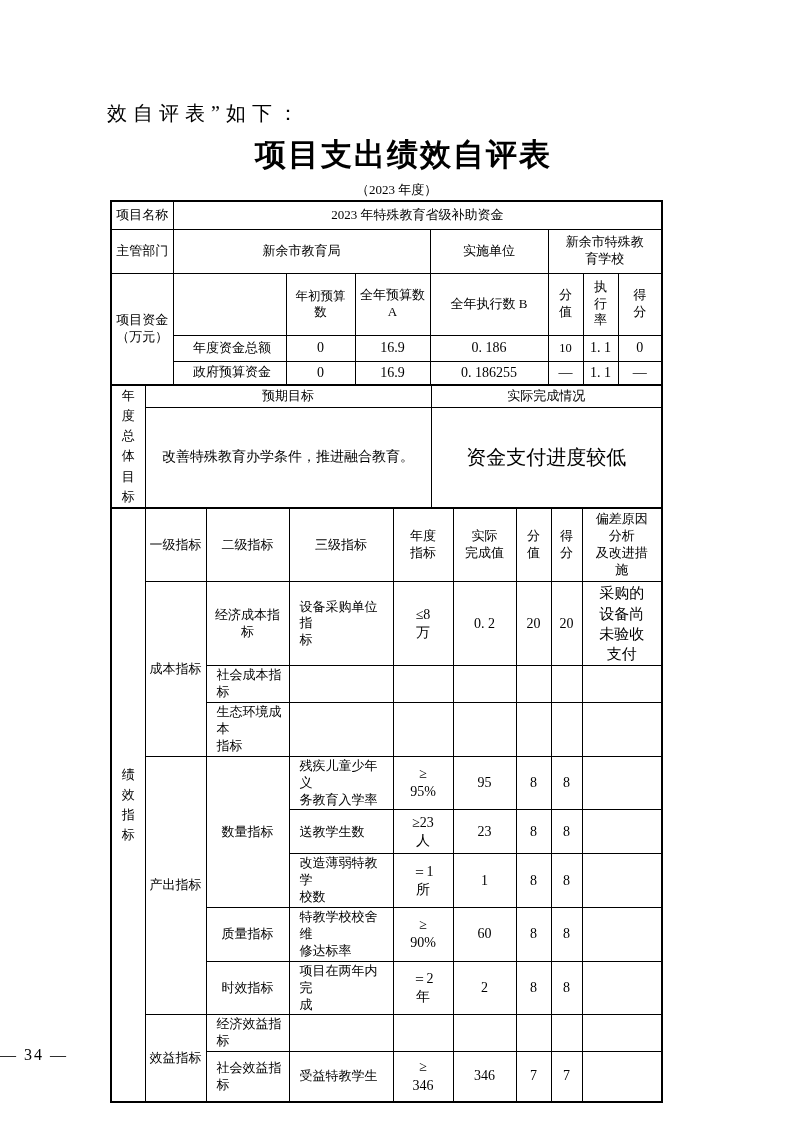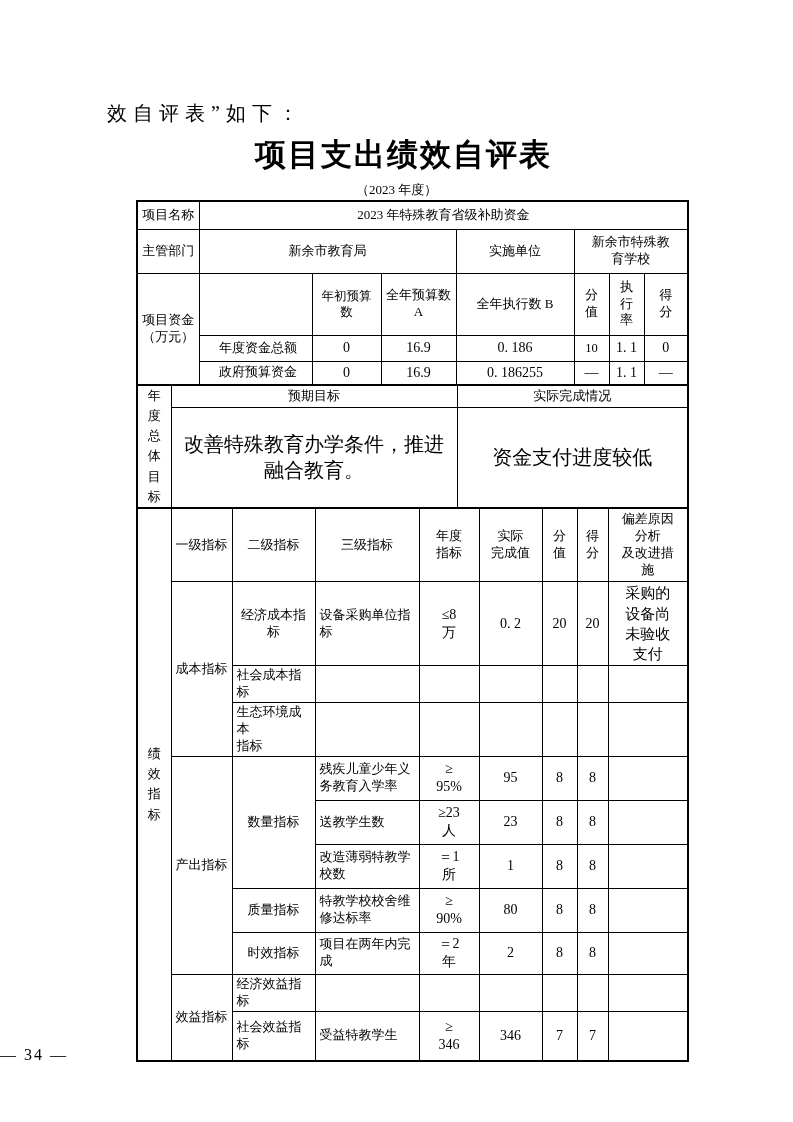--- a/index.html
+++ b/index.html
@@ -14,33 +14,33 @@
     font-size:20px; letter-spacing:6px;
   }
   .title {
     position:absolute; left:0; top:134px; width:100%;
     text-align:center; font-size:31px; font-weight:700; letter-spacing:2px;padding-left:14px;
   }
   .subtitle {
     position:absolute; left:0; top:181px; width:100%;
     text-align:center; font-size:13px;
   }
-  .tables { position:absolute; left:136px; top:200px; width:551px; }
+  .tables { position:absolute; left:110px; top:200px; width:551px; }
   table {
     border-collapse:collapse; table-layout:fixed; width:551px;
     border:2px solid #000;
   }
   table + table { margin-top:-2px; }
   td {
     border:1px solid #000; text-align:center; vertical-align:middle;
     font-size:13px; line-height:1.3; padding:1px 3px; overflow:hidden;
   }
   .pre { white-space:pre-line; }
   .left { text-align:center; padding-left:8px; }
-  .left3 { text-align:left; padding-left:4px; }
+  .left3 { text-align:left; padding-left:10px; }
   .num { font-size:14px; }
   .vlabel { font-size:13px; line-height:1.55; white-space:pre-line; padding:0; }
   .dev { font-size:15px; line-height:1.35; }
   .small { font-size:12.5px; }
   .pagenum {
     position:absolute; left:0; top:1046px; width:100%;
     text-align:left; font-size:16px; letter-spacing:2px;
   }
 </style>
 </head>
@@ -123,21 +123,21 @@
       <td rowspan="2" class="vlabel">年
 度
 总
 体
 目
 标</td>
       <td>预期目标</td>
       <td>实际完成情况</td>
     </tr>
     <tr style="height:100px">
-      <td style="font-size:20px">改善特殊教育办学条件，推进融合教育。</td>
+      <td style="font-size:14px">改善特殊教育办学条件，推进融合教育。</td>
       <td style="font-size:20px">资金支付进度较低</td>
     </tr>
   </tbody>
     </table>
 
   <table>
     <colgroup>
       <col style="width:34px">
         <col style="width:61px">
         <col style="width:83px">
@@ -234,21 +234,21 @@
       <td class="num">8</td>
       <td class="num">8</td>
       <td></td>
     </tr>
     <tr style="height:44px">
       <td>质量指标</td>
       <td class="pre left3">特教学校校舍维
 修达标率</td>
       <td class="pre num">≥
 90%</td>
-      <td class="num">80</td>
+      <td class="num">60</td>
       <td class="num">8</td>
       <td class="num">8</td>
       <td></td>
     </tr>
     <tr style="height:42px">
       <td>时效指标</td>
       <td class="pre left3">项目在两年内完
 成</td>
       <td class="pre num">＝2
 年</td>

